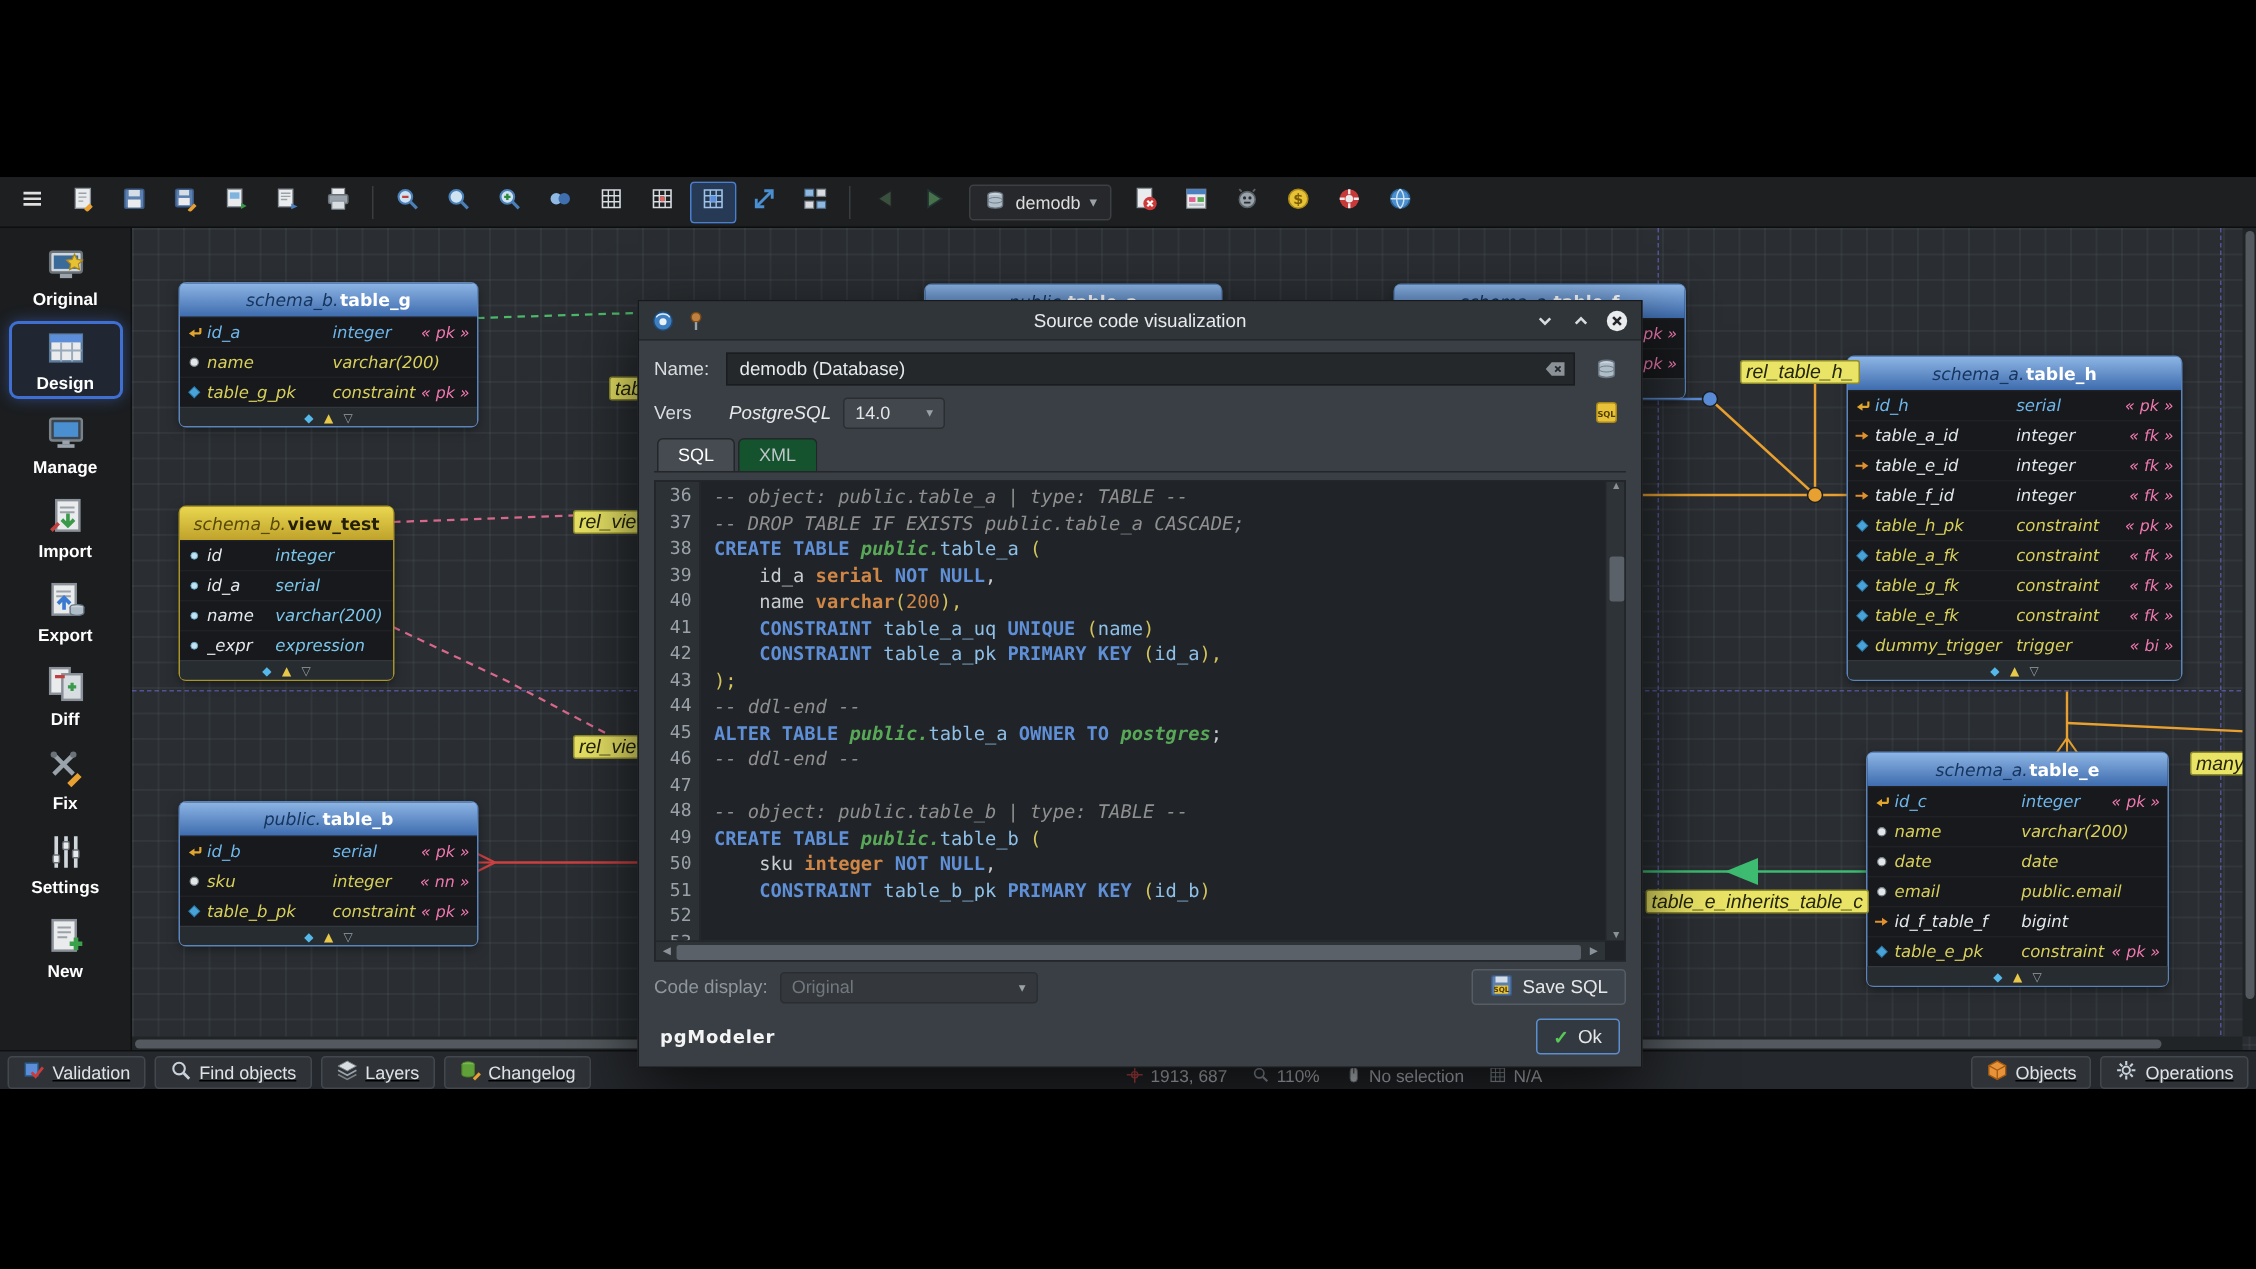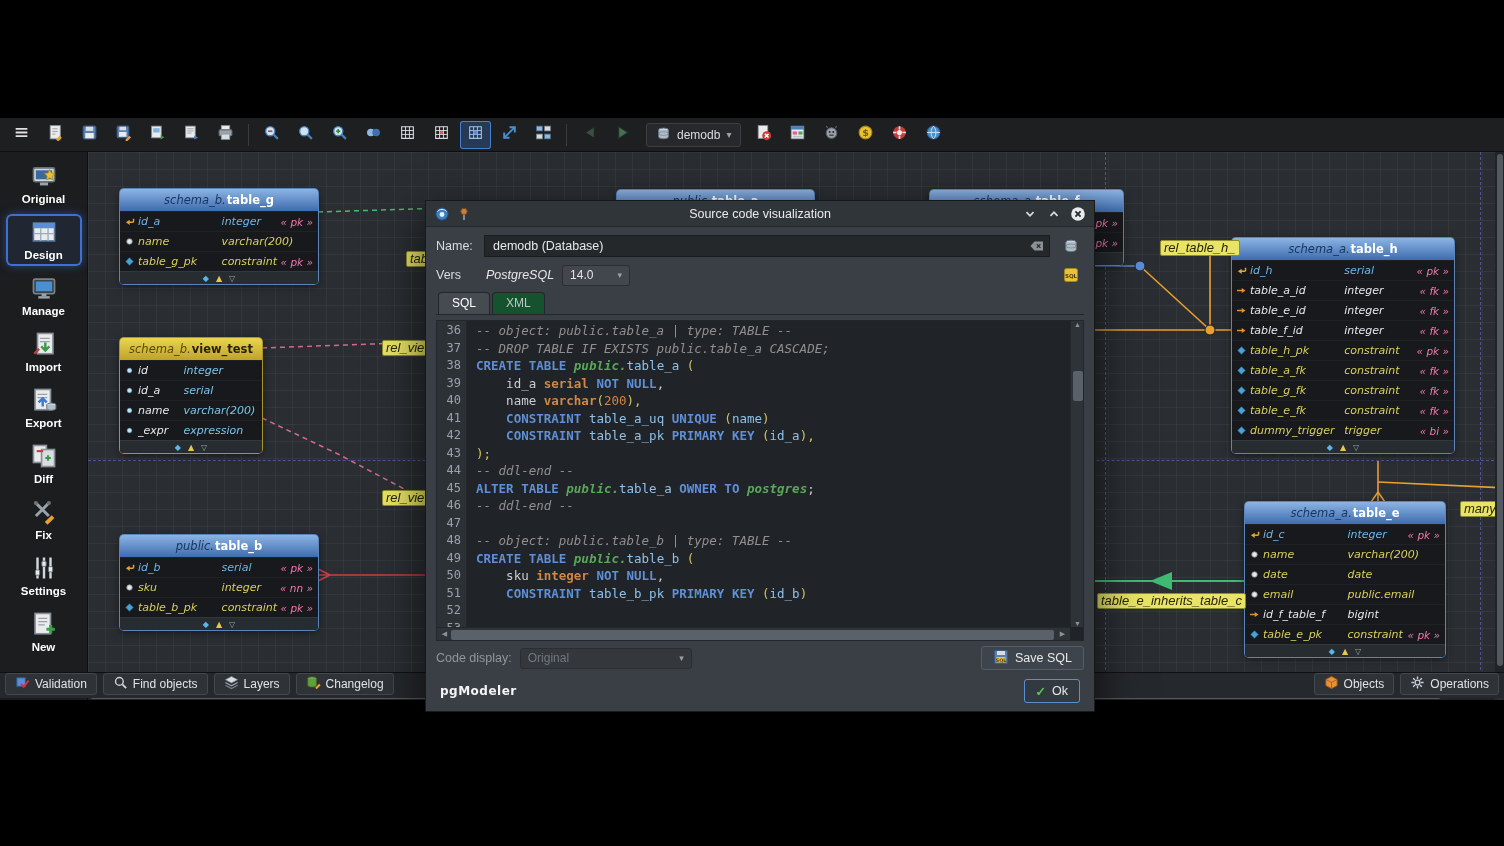--- a/index.html
+++ b/index.html
@@ -61,22 +61,22 @@
 
   .edge-label { position:absolute; z-index:3; background:#e9e465; border:1px solid #8f8c2e; color:#26260a;
                 font-size:13px; font-style:italic; line-height:14px; padding:0 3px; border-radius:2px; white-space:nowrap; }
 
   .cv-hscroll { position:absolute; left:0; right:9px; bottom:0; height:9px; background:#212427; z-index:4; }
   .cv-hscroll .th { position:absolute; left:2px; top:1.5px; height:6px; width:96%; background:#53595e; border-radius:3px; }
   .cv-vscroll { position:absolute; top:0; bottom:9px; right:0; width:9px; background:#212427; z-index:4; }
   .cv-vscroll .th { position:absolute; top:2px; left:1.5px; width:6px; height:95%; background:#53595e; border-radius:3px; }
 
   
-  .bottombar { position:absolute; left:0; top:672px; width:1504px; height:26px; background:#25282c;
-               border-top:1px solid #101112; display:flex; align-items:flex-start; gap:6px; padding:0 5px; z-index:5; }
+  .bottombar { position:absolute; left:0; top:700px; width:1504px; height:26px; background:#25282c;
+               border-top:1px solid #101112; display:flex; align-items:flex-end; gap:6px; padding:0 5px; z-index:5;text-decoration:underline; }
   .bb-btn { display:flex; align-items:center; gap:5px; height:22px; padding:0 9px; background:#2f3338;
             border:1px solid #43484e; border-radius:3px; color:#e0e3e6; font-size:12px; }
   .bb-status { position:absolute; left:750px; display:flex; align-items:center; gap:16px; color:#c8cdd2; font-size:11.5px; }
   .bb-stat { display:flex; align-items:center; gap:4px; }
   .bb-right { margin-left:auto; display:flex; gap:6px; }
 
   .blackbar { position:absolute; left:0; width:1504px; background:#000; z-index:6; }
   .blackbar.top { top:0; height:118px; }
   .blackbar.bottom { top:726px; height:120px; }
 

